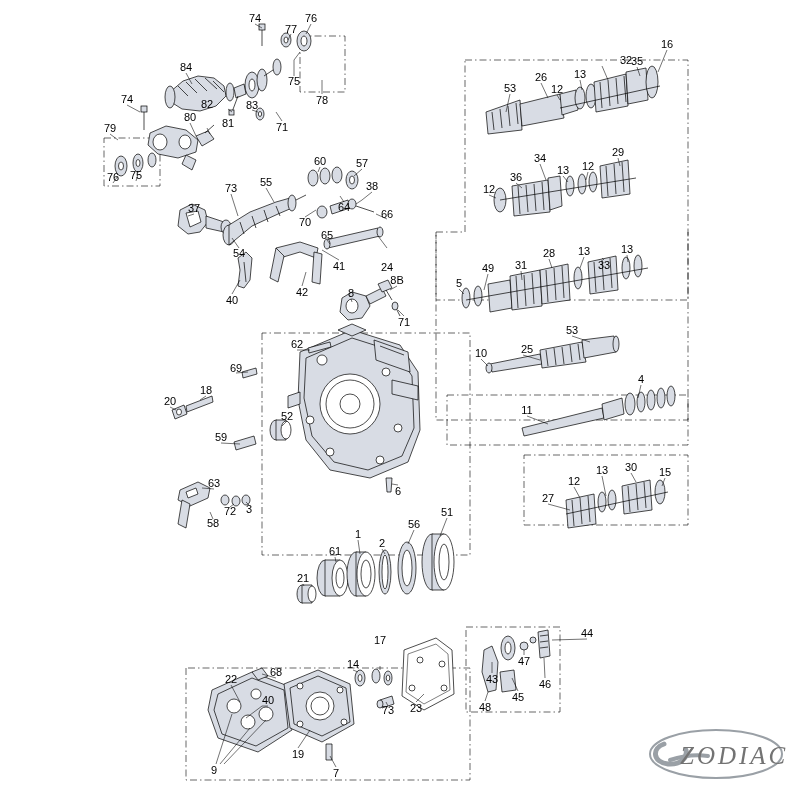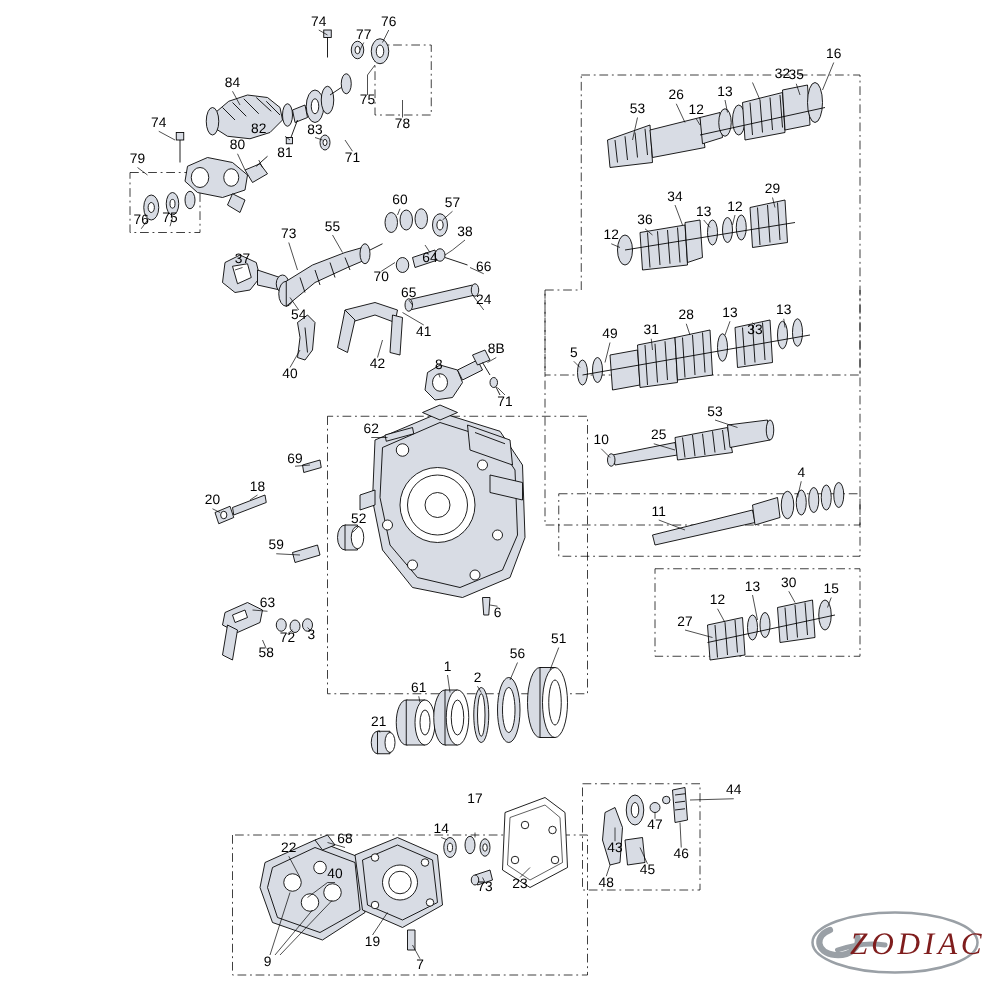--- a/index.html
+++ b/index.html
@@ -45,21 +45,21 @@
     color: #9aa0a6;
   }
   .brand-text {
     position: absolute;
     left: 34px;
     top: 16px;
     font-family: "Liberation Serif", serif;
     font-style: italic;
     font-size: 25px;
     letter-spacing: 3px;
-    color: #7f1d1d;
+    color: #737373;
   }
 </style>
 </head>
 <body>
 
 <div id="diagram-root">
 
   <svg class="layer" viewBox="0 0 800 800">
     <defs>
       <style>
@@ -540,21 +540,21 @@
       <div class="callout" style="left: 516px; top: 177px;">36</div>
       <div class="callout" style="left: 266px; top: 182px;">55</div>
       <div class="callout" style="left: 372px; top: 186px;">38</div>
       <div class="callout" style="left: 231px; top: 188px;">73</div>
       <div class="callout" style="left: 489px; top: 189px;">12</div>
       <div class="callout" style="left: 344px; top: 207px;">64</div>
       <div class="callout" style="left: 194px; top: 208px;">37</div>
       <div class="callout" style="left: 305px; top: 222px;">70</div>
       <div class="callout" style="left: 387px; top: 214px;">66</div>
       <div class="callout" style="left: 327px; top: 235px;">65</div>
-      <div class="callout" style="left: 387px; top: 241px;">24</div>
+      <div class="callout" style="left: 387px; top: 267px;">24</div>
       <div class="callout" style="left: 239px; top: 253px;">54</div>
       <div class="callout" style="left: 584px; top: 251px;">13</div>
       <div class="callout" style="left: 604px; top: 265px;">33</div>
       <div class="callout" style="left: 627px; top: 249px;">13</div>
       <div class="callout" style="left: 549px; top: 253px;">28</div>
       <div class="callout" style="left: 521px; top: 265px;">31</div>
       <div class="callout" style="left: 339px; top: 266px;">41</div>
       <div class="callout" style="left: 488px; top: 268px;">49</div>
       <div class="callout" style="left: 302px; top: 292px;">42</div>
       <div class="callout" style="left: 232px; top: 300px;">40</div>

